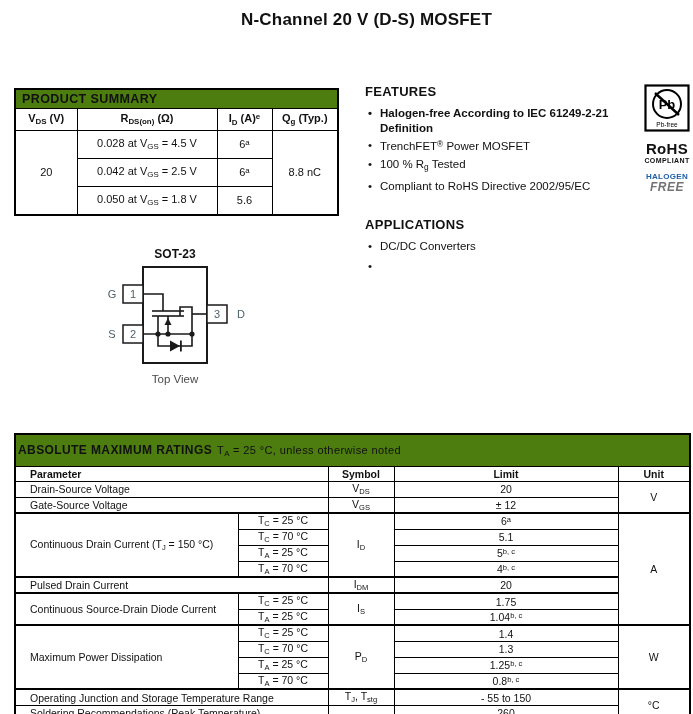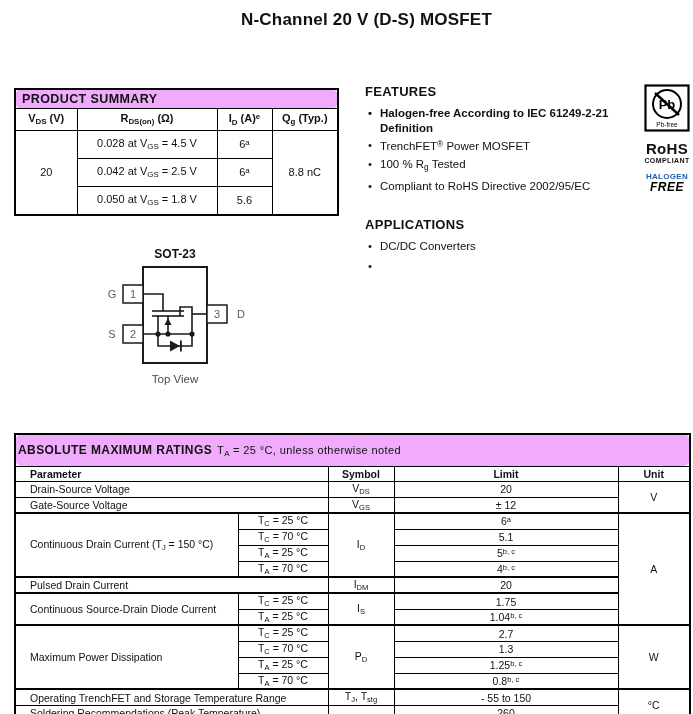--- a/index.html
+++ b/index.html
@@ -18,41 +18,41 @@
 
   table { border-collapse:collapse; table-layout:fixed; }
 
   
   .ps-table {
     position:absolute; left:14px; top:88px; width:323px;
     border:2px solid #000; font-size:11px;
   }
   .ps-table td { border:1px solid #000; text-align:center; vertical-align:middle; }
   .band-title {
-    background:#f0abfc; text-align:left !important; font-weight:bold;
-    font-size:12.5px; letter-spacing:0.4px; padding:2px 0 2px 6px; height:19px;border-radius:7px;
+    background:#4d7c0f; text-align:left !important; font-weight:bold;
+    font-size:12.5px; letter-spacing:0.4px; padding:2px 0 2px 6px; height:19px;
   }
   .ps-head td { font-weight:bold; height:22px; }
   .ps-row td { height:28px; }
 
   
   .right-col { position:absolute; left:365px; top:84px; width:276px; }
   .sec-heading { font-size:13px; font-weight:bold; letter-spacing:0.3px; margin-bottom:7px; }
   .feat-li { display:flex; font-size:11.5px; line-height:14.5px; margin-bottom:3px; }
   .feat-li .bullet { flex:0 0 15px; padding-left:3px; }
   .feat-li.bold { font-weight:bold; }
   .apps { margin-top:24px; }
   .apps .feat-li { margin-bottom:5px; }
 
   
   .badges { position:absolute; left:644px; top:84px; width:46px; text-align:center; }
   .rohs { font-size:15px; font-weight:bold; letter-spacing:0.3px; margin-top:5px; line-height:15px; }
   .compliant { font-size:7px; font-weight:bold; letter-spacing:0.4px; line-height:9px; }
   .halogen { font-size:8px; font-weight:bold; color:#2060a8; margin-top:7px; line-height:9px; letter-spacing:0.3px; }
-  .free { font-size:12px; font-weight:bold; font-style:italic; color:#000000; line-height:13px; letter-spacing:0.5px; }
+  .free { font-size:12px; font-weight:bold; font-style:italic; color:#737373; line-height:13px; letter-spacing:0.5px; }
 
   
   .pkg { position:absolute; left:100px; top:245px; width:160px; height:150px; }
   .pkg-title { position:absolute; left:0; top:2px; width:150px; text-align:center;
                font-size:12px; font-weight:bold; }
   .pkg-view { position:absolute; left:0; top:128px; width:150px; text-align:center;
               font-size:11.5px; color:#4a4a4a; }
   .pkg svg text { font-family:"Liberation Sans", sans-serif; font-size:11px; fill:#4d5f6b; }
 
   
@@ -250,37 +250,37 @@
     <td><span>1.75</span><sup></sup></td>
   </tr>
   <tr>
     <td><span>T</span><sub>A</sub><span> = 25 °C</span></td>
     <td><span>1.04</span><sup>b, c</sup></td>
   </tr>
   <tr class="sep">
     <td rowspan="4" class="param">Maximum Power Dissipation</td>
     <td><span>T</span><sub>C</sub><span> = 25 °C</span></td>
     <td rowspan="4"><span>P</span><sub>D</sub></td>
-    <td><span>2.7</span><sup></sup></td>
+    <td><span>1.4</span><sup></sup></td>
     <td rowspan="4">W</td>
   </tr>
   <tr>
     <td><span>T</span><sub>C</sub><span> = 70 °C</span></td>
     <td><span>1.3</span><sup></sup></td>
   </tr>
   <tr>
     <td><span>T</span><sub>A</sub><span> = 25 °C</span></td>
     <td><span>1.25</span><sup>b, c</sup></td>
   </tr>
   <tr>
     <td><span>T</span><sub>A</sub><span> = 70 °C</span></td>
     <td><span>0.8</span><sup>b, c</sup></td>
   </tr>
   <tr class="sep">
-    <td colspan="2" class="param">Operating TrenchFET and Storage Temperature Range</td>
+    <td colspan="2" class="param">Operating Junction and Storage Temperature Range</td>
     <td><span>T</span><sub>J</sub><span>, T</span><sub>stg</sub></td>
     <td>- 55 to 150</td>
     <td rowspan="2">°C</td>
   </tr>
   <tr>
     <td colspan="2" class="param">Soldering Recommendations (Peak Temperature)</td>
     <td></td>
     <td>260</td>
   </tr>
 </tbody>

